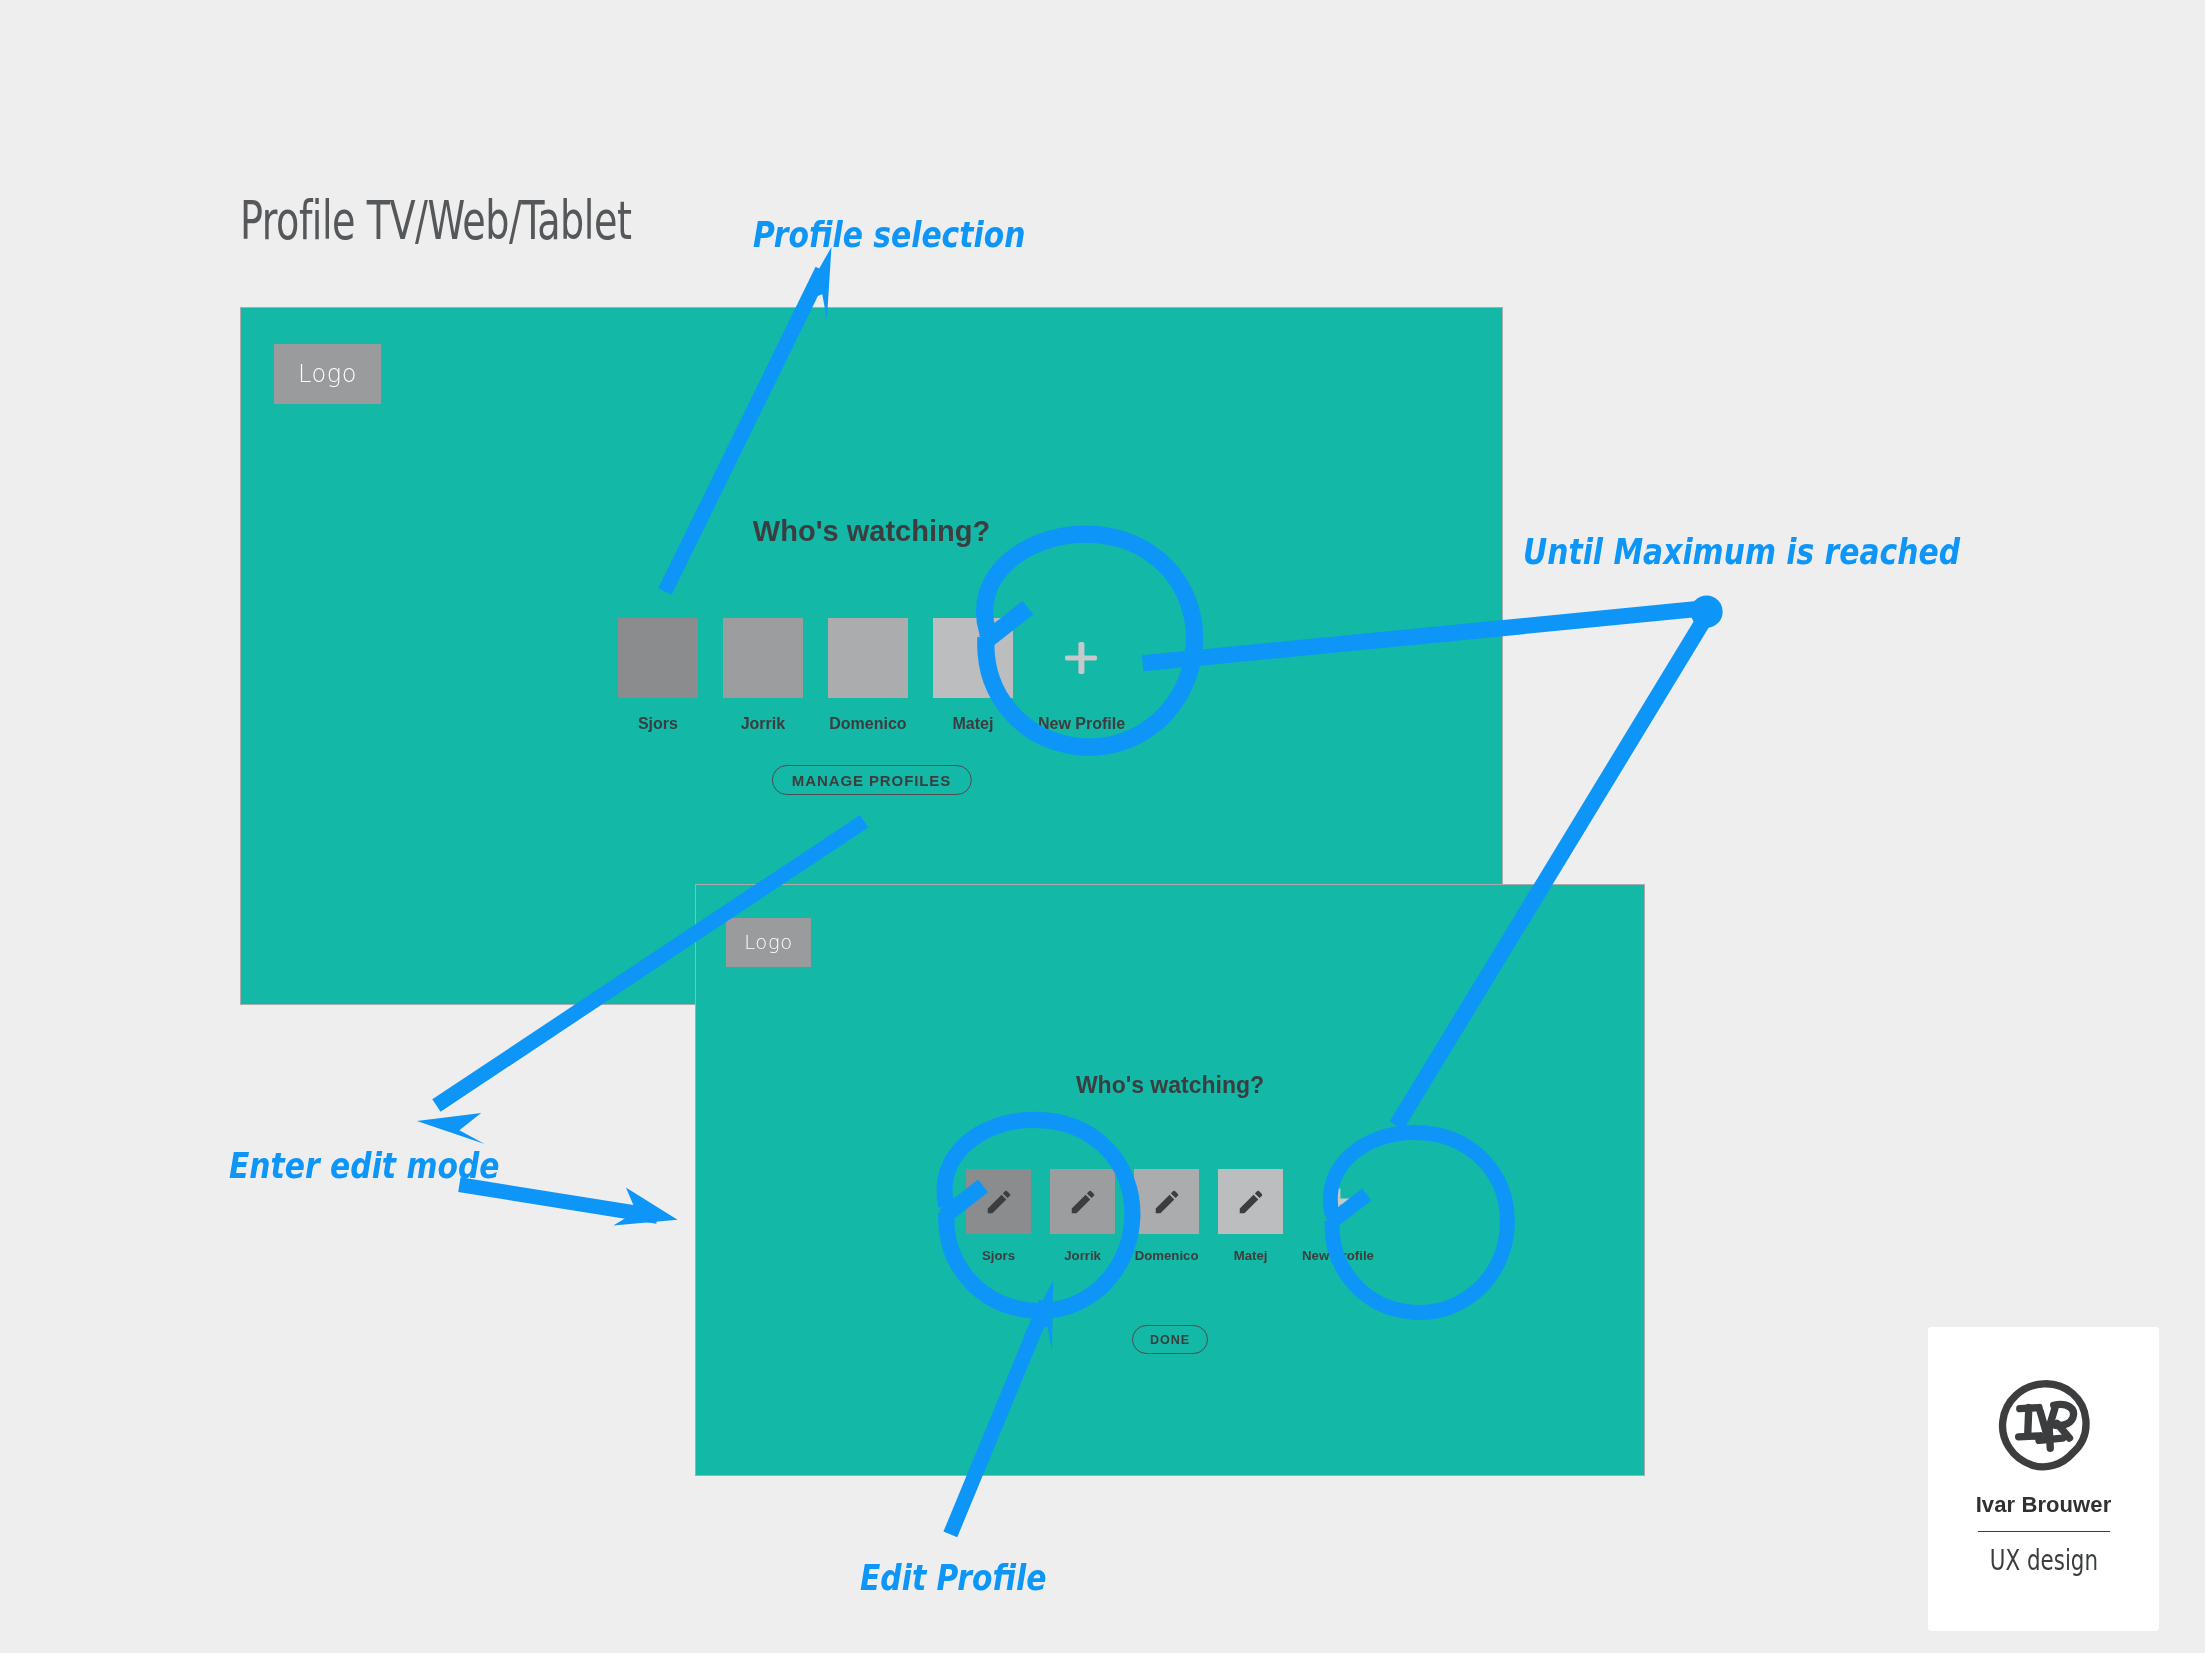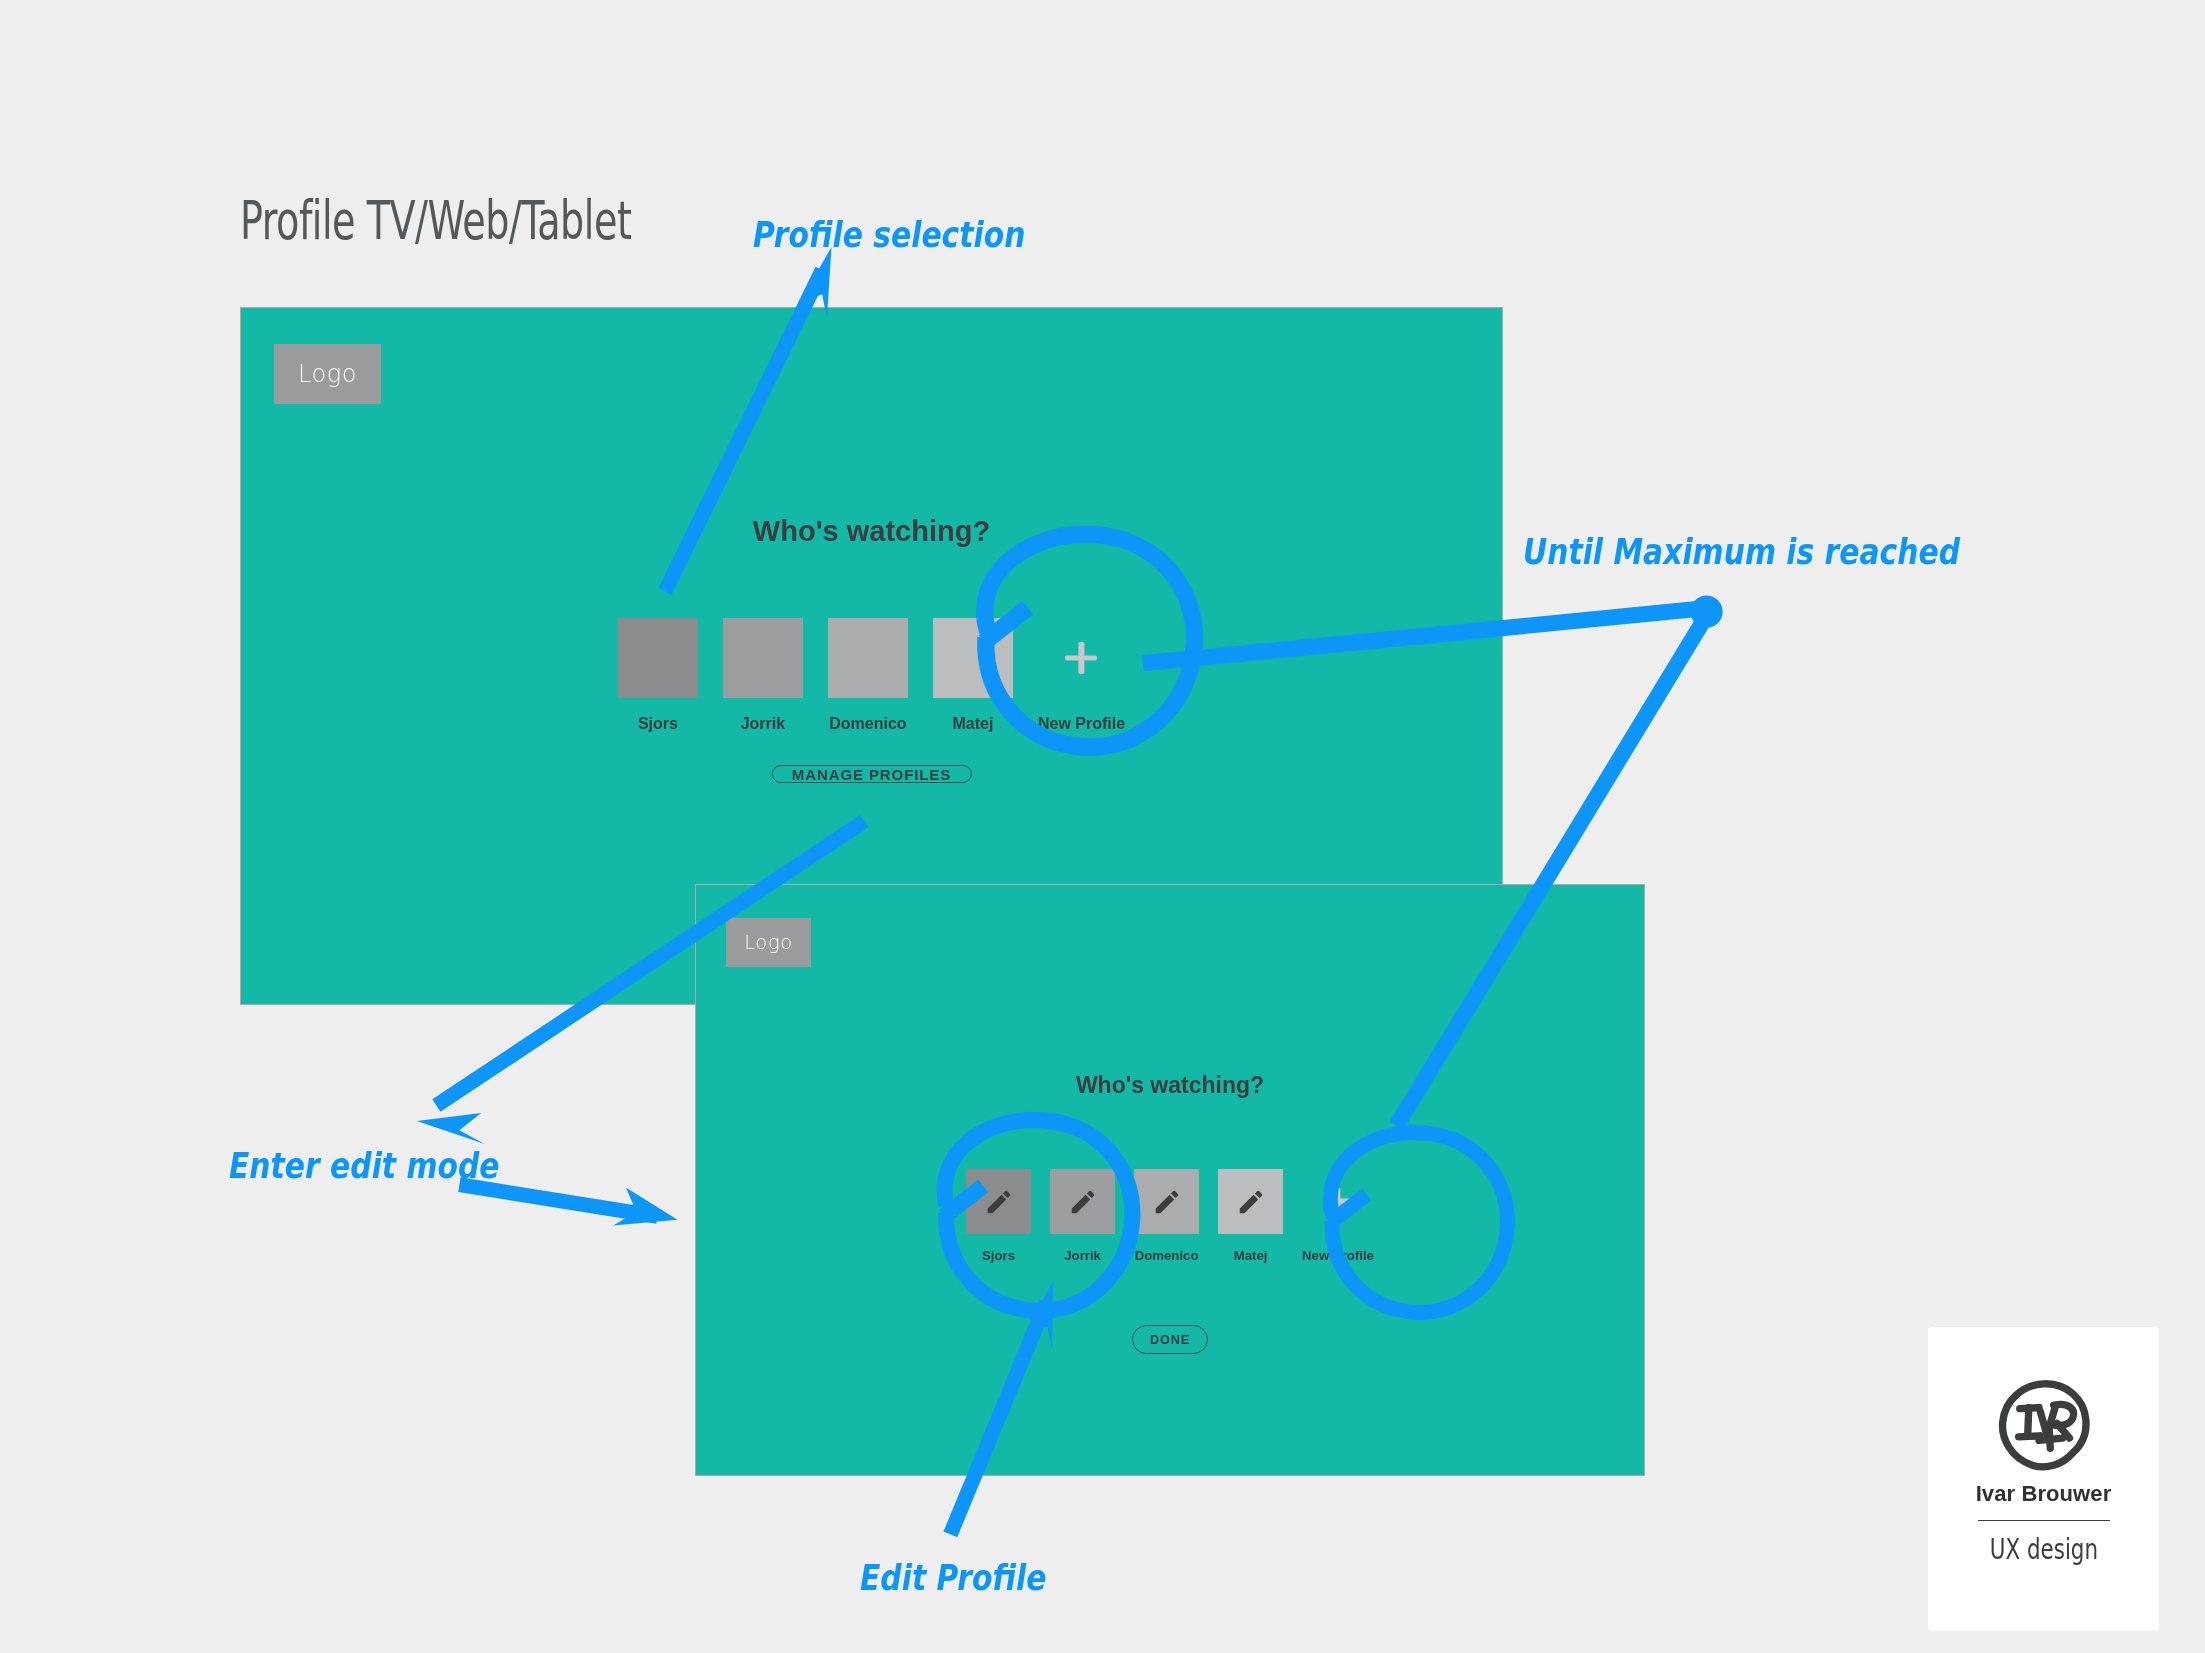--- a/index.html
+++ b/index.html
@@ -65,21 +65,21 @@
   }
   .plus::before{ left:0; right:0; top:50%; height:5.2px; transform:translateY(-50%); }
   .plus::after{ top:0; bottom:0; left:50%; width:5.2px; transform:translateX(-50%); }
 
   .pill{
     position:absolute; left:50%; transform:translateX(-50%);
     border:1.7px solid #4a4c4e; border-radius:574px;
     color:#3b3d3f; font-weight:bold; display:flex;
     align-items:center; justify-content:center; white-space:nowrap;
   }
-  #screen-1 .pill{ top:457px; padding:0 19.5px; height:18px; font-size:15px; letter-spacing:0.9px; }
+  #screen-1 .pill{ top:457px; padding:0 19.5px; height:30px; font-size:15px; letter-spacing:0.9px; }
   #screen-2 .pill{ top:440px; padding:0 17px; height:29px; font-size:12.6px; letter-spacing:0.9px; }
 
   
   #annot{ position:absolute; left:0; top:0; width:2205px; height:1654px; pointer-events:none; }
   .note{
     position:absolute; color:#0d96f7; font-weight:bold; font-style:italic;
     white-space:nowrap; font-family:"DejaVu Sans Condensed","Liberation Sans",sans-serif;
     transform:scaleX(.92); transform-origin:left center;
   }
   #note-profile-selection{ left:753px; top:214px; font-size:36px; }
@@ -88,21 +88,21 @@
   #note-edit-profile{    left:860px; top:1557px; font-size:36px; }
 
   
   #sig-card{
     position:absolute; left:1928px; top:1327px; width:231px; height:304px;
     background:#ffffff; border-radius:3.4px;
     display:flex; flex-direction:column; align-items:center;
   }
   #sig-logo{ margin-top:41px; }
   #sig-name{
-    margin-top:0; font-size:22px; font-weight:bold; color:#2f3133;
+    margin-top:11px; font-size:22px; font-weight:bold; color:#2f3133;
     letter-spacing:0.1px;
   }
   #sig-rule{ width:132px; height:1.7px; background:#3b3d3f; margin-top:12.6px; }
   #sig-sub{
     margin-top:10.3px; font-size:29px; font-weight:300; color:#3b3d3f;
     font-family:"DejaVu Sans Condensed","Liberation Sans",sans-serif;
     transform:scaleX(.82); transform-origin:center center;
   }
 </style>
 </head>

